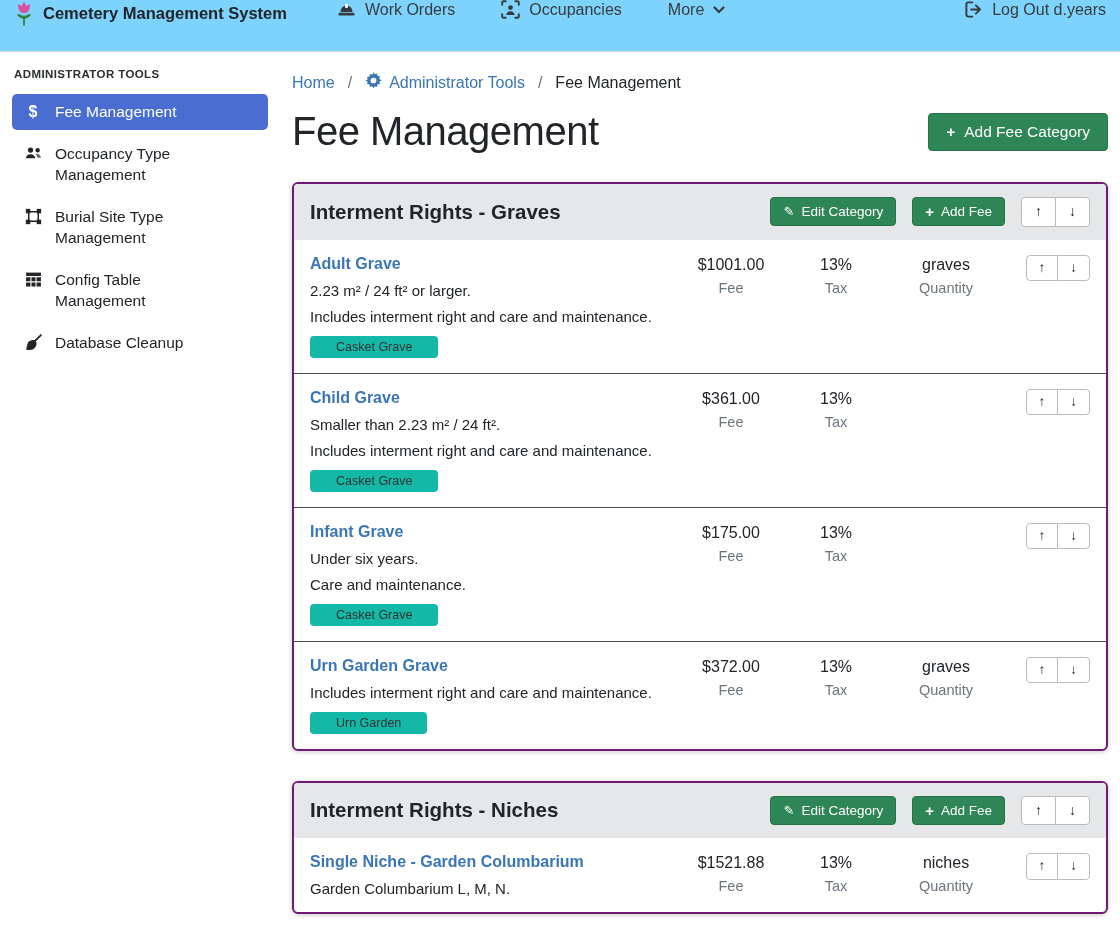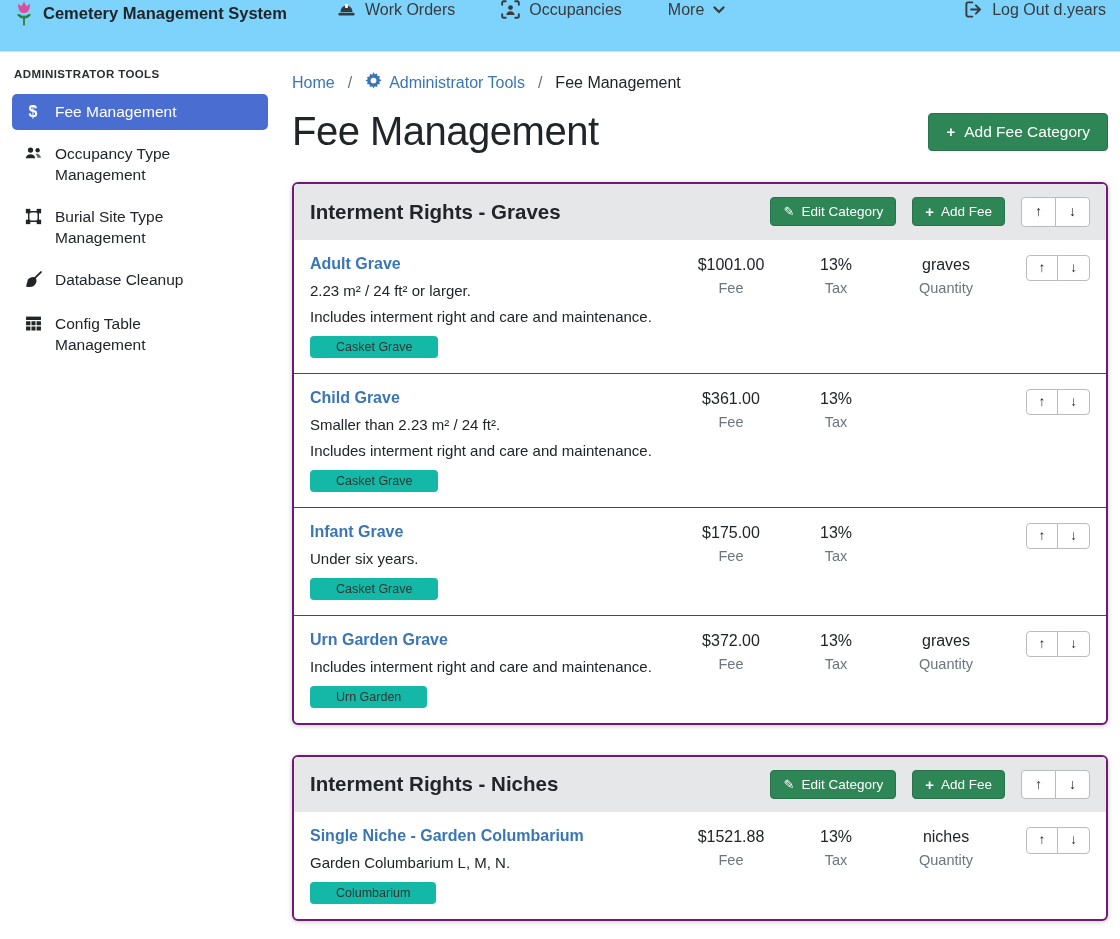--- a/index.html
+++ b/index.html
@@ -179,36 +179,36 @@
           <rect x="11" y="0.8" width="4.2" height="4.2" fill="#212529"></rect>
           <rect x="0.8" y="11" width="4.2" height="4.2" fill="#212529"></rect>
           <rect x="11" y="11" width="4.2" height="4.2" fill="#212529"></rect>
         </svg>
       </span>
       <span class="side-label">Burial Site Type Management</span>
     </a>
 
     <a class="side-item">
       <span class="side-icon">
+        <svg width="17" height="17" viewBox="0 0 16 16" fill="#212529">
+          <path d="M1 1.5h14v3.2H1z"></path>
+          <path d="M1 5.9h4.1v3.8H1zM6.1 5.9h3.8v3.8H6.1zM10.9 5.9H15v3.8h-4.1zM1 10.9h4.1v3.6H1zM6.1 10.9h3.8v3.6H6.1zM10.9 10.9H15v3.6h-4.1z"></path>
+        </svg>
+      </span>
+      <span class="side-label">Config Table Management</span>
+    </a>
+
+    <a class="side-item">
+      <span class="side-icon">
         <svg width="17" height="17" viewBox="0 0 16 16">
           <path d="M15 1 9.2 6.8" stroke="#212529" stroke-width="1.7" stroke-linecap="round"></path>
           <path d="M8.6 5.6c-2.4-.3-4.5.7-5.9 2.4L1 14.6c2.8.9 7.5 1.3 9.5-3.5.6-1.6.3-3.1-.3-4.2z" fill="#212529"></path>
         </svg>
       </span>
       <span class="side-label">Database Cleanup</span>
-    </a>
-
-    <a class="side-item">
-      <span class="side-icon">
-        <svg width="17" height="17" viewBox="0 0 16 16" fill="#212529">
-          <path d="M1 1.5h14v3.2H1z"></path>
-          <path d="M1 5.9h4.1v3.8H1zM6.1 5.9h3.8v3.8H6.1zM10.9 5.9H15v3.8h-4.1zM1 10.9h4.1v3.6H1zM6.1 10.9h3.8v3.6H6.1zM10.9 10.9H15v3.6h-4.1z"></path>
-        </svg>
-      </span>
-      <span class="side-label">Config Table Management</span>
     </a>
   </aside>
 
   <main class="main">
 
     <nav class="breadcrumb">
       <a class="crumb-link">Home</a>
       <span class="crumb-sep">/</span>
       <a class="crumb-link">
         <span>
@@ -298,20 +298,21 @@
             <button class="btn btn-arrow"><span>↑</span></button>
             <button class="btn btn-arrow"><span>↓</span></button>
           </div>
         </div>
       </div>
 
       <div class="fee-row">
         <div class="fee-info">
           <a class="fee-name">Infant Grave</a>
           <div class="fee-desc">Under six years.</div>
+          <div class="fee-desc">Care and maintenance.</div>
           <div><span class="fee-badge">Casket Grave</span></div>
         </div>
         <div class="fee-col">
           <div class="fee-val">$175.00</div>
           <div class="fee-sub">Fee</div>
         </div>
         <div class="fee-col tax">
           <div class="fee-val">13%</div>
           <div class="fee-sub">Tax</div>
         </div>
@@ -367,21 +368,20 @@
             <button class="btn btn-arrow"><span>↑</span></button>
             <button class="btn btn-arrow"><span>↓</span></button>
           </div>
         </div>
       </div>
 
       <div class="fee-row">
         <div class="fee-info">
           <a class="fee-name">Single Niche - Garden Columbarium</a>
           <div class="fee-desc">Garden Columbarium L, M, N.</div>
-          <div><span class="fee-badge">Columbarium</span></div>
         </div>
         <div class="fee-col">
           <div class="fee-val">$1521.88</div>
           <div class="fee-sub">Fee</div>
         </div>
         <div class="fee-col tax">
           <div class="fee-val">13%</div>
           <div class="fee-sub">Tax</div>
         </div>
         <div class="fee-col qty">

